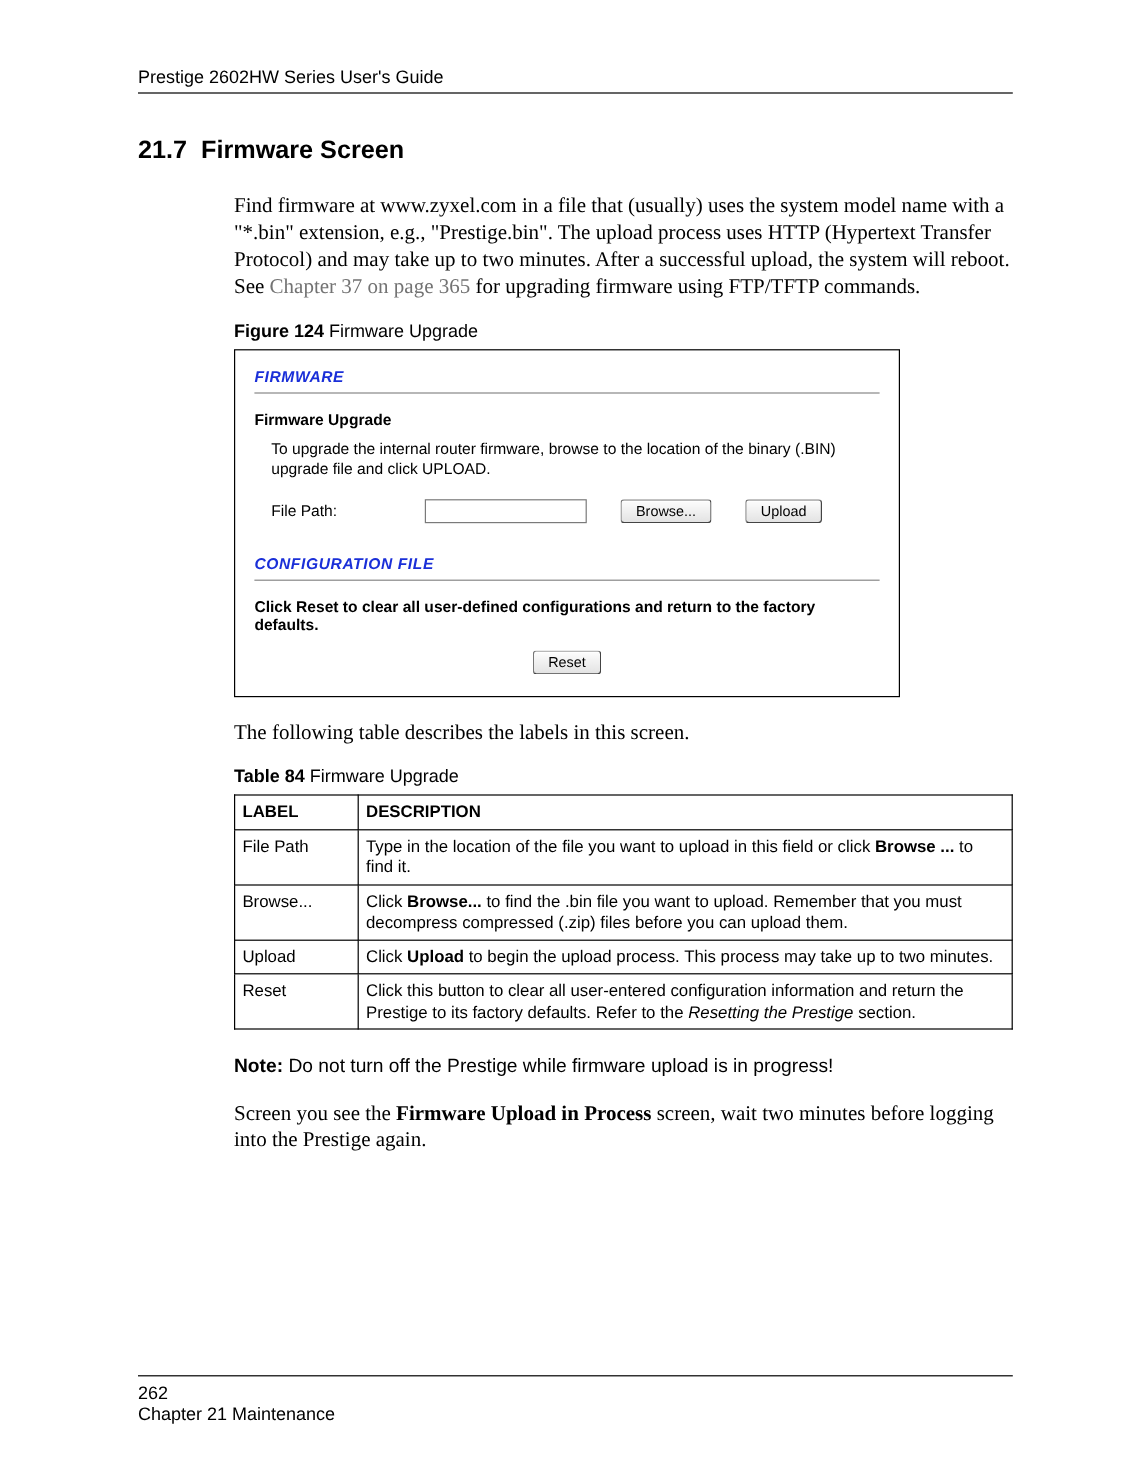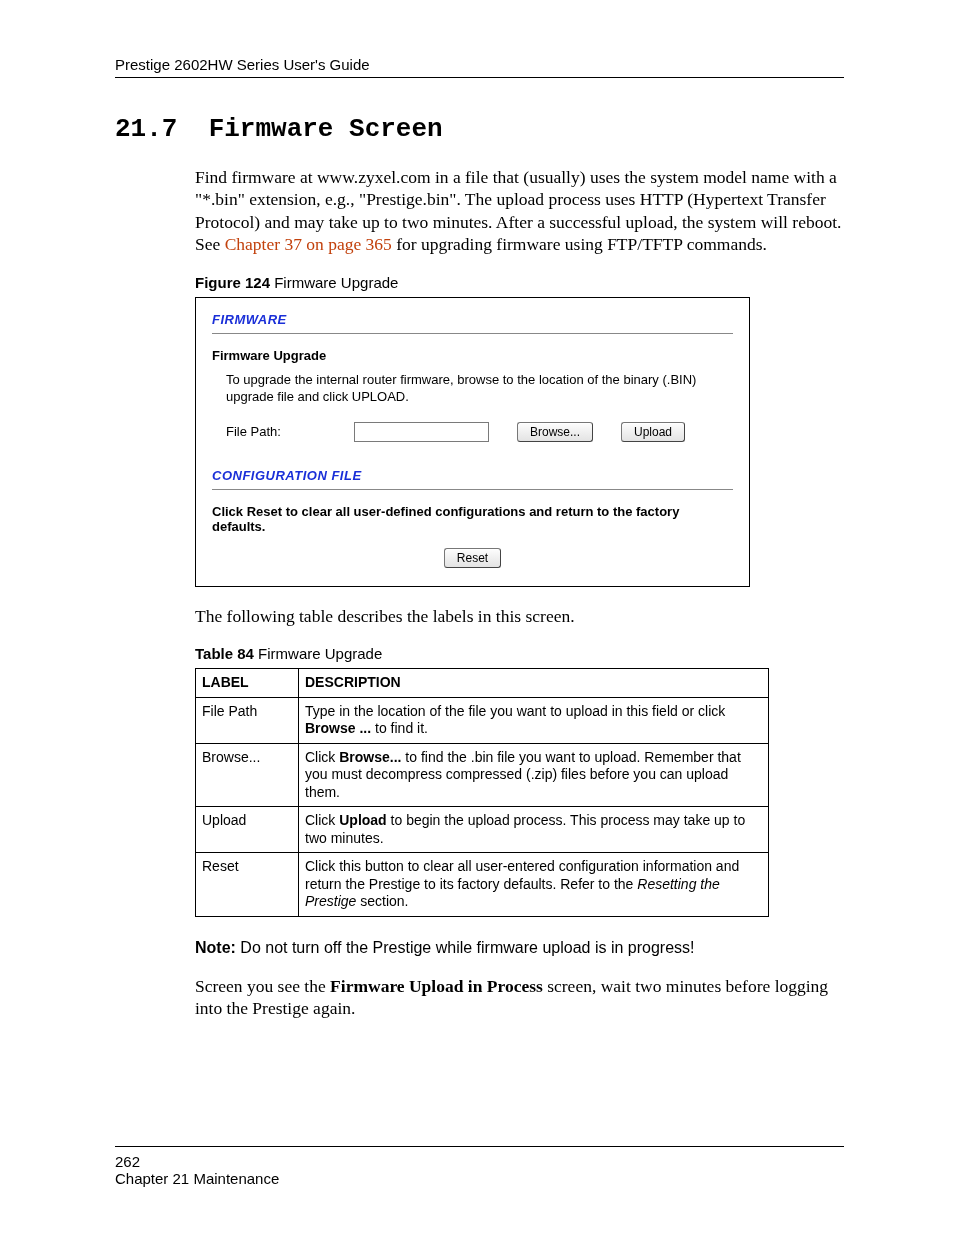--- a/index.html
+++ b/index.html
@@ -17,35 +17,35 @@
     position: relative;
   }
   .running-header {
     font-family: Arial, Helvetica, sans-serif;
     font-size: 15px;
     border-bottom: 1.5px solid #000;
     padding-bottom: 4px;
     margin-bottom: 36px;
   }
   h2.section-heading {
-    font-family: Liberation Mono, monospace;
-    font-weight: bold;
-    font-size: 26px;
+    font-family: Liberation Sans, sans-serif;
+    font-weight: bold;
+    font-size: 21px;
     margin: 0 0 22px 0;
   }
   .body-block {
     margin-left: 80px;
   }
   .para {
     font-size: 17.5px;
     line-height: 1.28;
     margin: 0 0 18px 0;
   }
   .link {
-    color: #c2410c;
+    color: #737373;
   }
   .caption {
     font-family: Arial, Helvetica, sans-serif;
     font-size: 15px;
     margin: 14px 0 6px 0;
   }
   .caption b { font-weight: bold; }
 
   .figure-box {
     border: 1.5px solid #000;
@@ -102,21 +102,21 @@
     cursor: default;
   }
   .fig-reset-text {
     font-weight: bold;
     margin: 8px 0 14px 0;
   }
   .center-row { text-align: center; }
 
   table.desc-table {
     border-collapse: collapse;
-    width: 574px;
+    width: 649px;
     font-family: Arial, Helvetica, sans-serif;
     font-size: 14px;
   }
   table.desc-table th, table.desc-table td {
     border: 1px solid #000;
     padding: 5px 6px;
     text-align: left;
     vertical-align: top;
     line-height: 1.25;
   }

